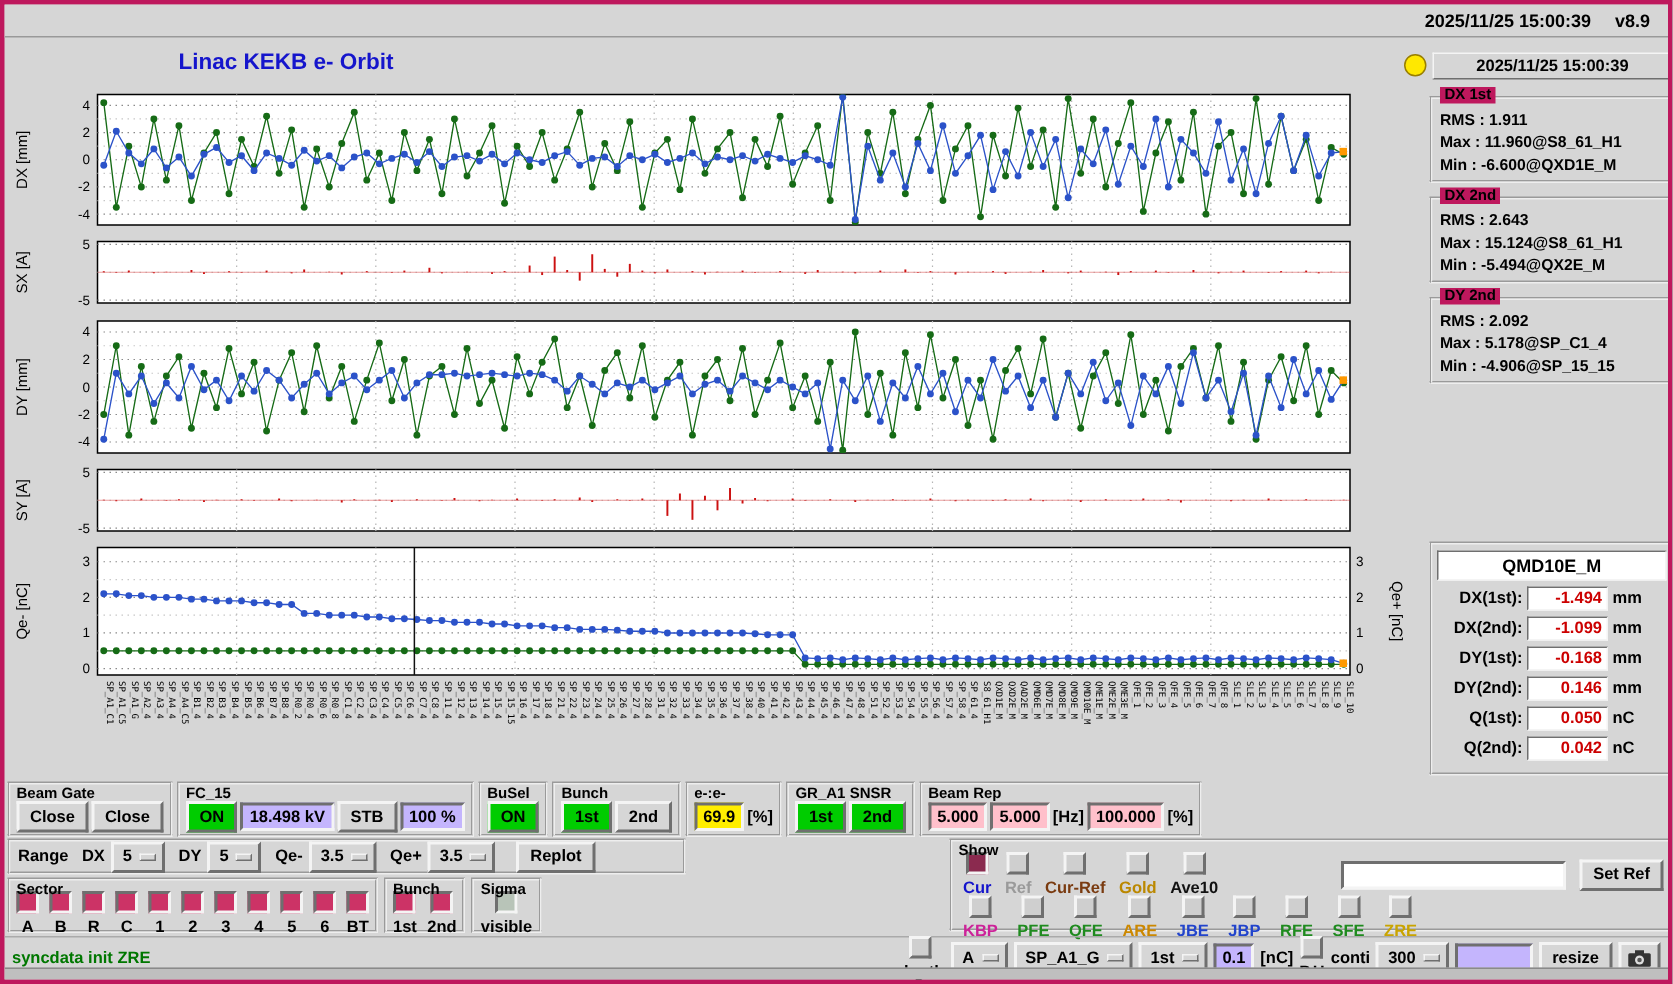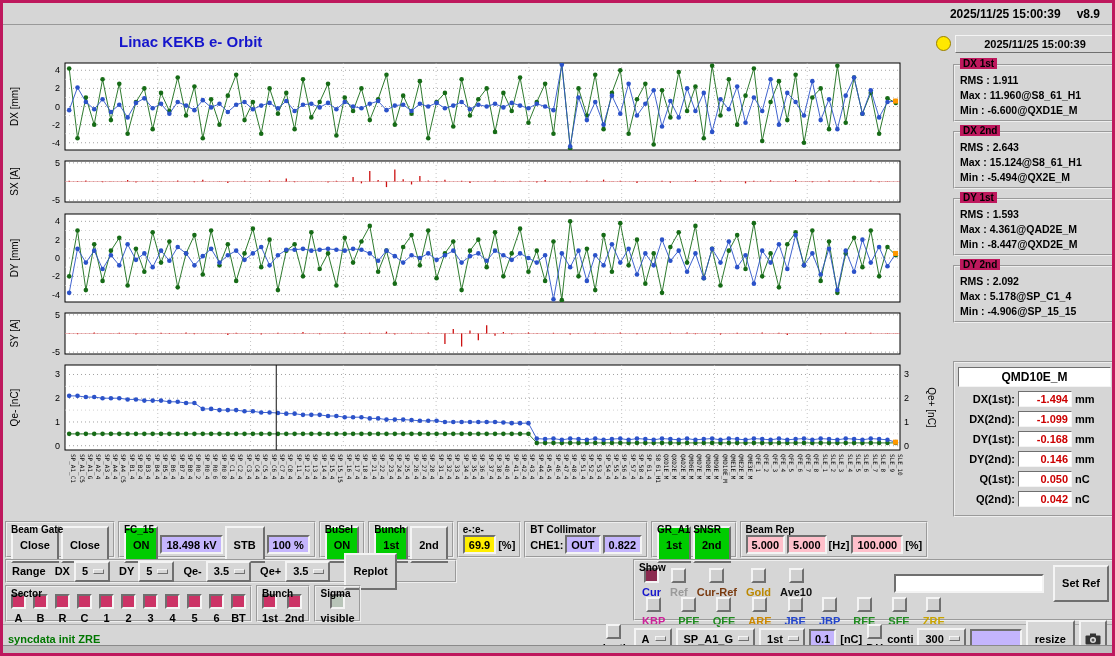--- a/index.html
+++ b/index.html
@@ -26,21 +26,21 @@
   .mrow{display:flex;align-items:center;gap:3px;margin:4px 0;}
   .mlabel{width:57px;text-align:right;font-size:11px;font-weight:bold;}
   .mval{width:46px;background:#fff;border:1px solid;border-color:#6f6f6f #f4f4f4 #f4f4f4 #6f6f6f;
        color:#cc0000;font-weight:bold;font-size:11px;text-align:right;padding:1px 3px;}
   .munit{font-size:11px;font-weight:bold;}
   .panels{position:absolute;top:518px;left:2px;display:flex;gap:3px;}
   .panel{position:relative;border:2px groove #eee;padding:13px 4px 3px 4px;display:flex;gap:2px;
        align-items:center;height:37px;box-sizing:border-box;}
   .panel-title{position:absolute;top:1px;left:4px;font-size:10px;font-weight:bold;white-space:nowrap;}
   .btn3{background:#d6d6d6;border:2px solid;border-color:#f4f4f4 #6f6f6f #6f6f6f #f4f4f4;
-       font-weight:bold;font-size:11px;font-family:inherit;padding:0 7px;height:37px;
+       font-weight:bold;font-size:11px;font-family:inherit;padding:0 7px;height:21px;
        display:inline-flex;align-items:center;justify-content:center;cursor:default;white-space:nowrap;}
   .disp{background:#c4b5fd;border:2px solid;border-color:#6f6f6f #f4f4f4 #f4f4f4 #6f6f6f;
        font-weight:bold;font-size:11px;padding:0 4px;height:15px;display:inline-flex;align-items:center;white-space:nowrap;}
   .plbl{font-size:11px;font-weight:bold;white-space:nowrap;}
   .opt{position:relative;background:#d6d6d6;border:2px solid;border-color:#f4f4f4 #6f6f6f #6f6f6f #f4f4f4;
        font-weight:bold;font-size:11px;padding:0 20px 0 6px;height:17px;display:inline-flex;align-items:center;white-space:nowrap;}
   .opt::after{content:"";position:absolute;right:4px;top:6px;width:9px;height:3px;background:#d6d6d6;
        border:1px solid;border-color:#f4f4f4 #6f6f6f #6f6f6f #f4f4f4;}
   .range-row{position:absolute;top:556px;left:2px;width:452px;height:24px;border:2px groove #eee;
        display:flex;align-items:center;gap:4px;padding:0 5px;box-sizing:border-box;}
@@ -1059,26 +1059,20 @@
         <div class="srow">Max : 11.960@S8_61_H1</div>
         <div class="srow">Min : -6.600@QXD1E_M</div>
       </div>
       <div class="sgroup">
         <span class="sgroup-title">DX 2nd</span>
         <div class="srow">RMS : 2.643</div>
         <div class="srow">Max : 15.124@S8_61_H1</div>
         <div class="srow">Min : -5.494@QX2E_M</div>
       </div>
       <div class="sgroup">
-        <span class="sgroup-title">DY 1st</span>
-        <div class="srow">RMS : 1.593</div>
-        <div class="srow">Max : 4.361@QAD2E_M</div>
-        <div class="srow">Min : -8.447@QXD2E_M</div>
-      </div>
-      <div class="sgroup">
         <span class="sgroup-title">DY 2nd</span>
         <div class="srow">RMS : 2.092</div>
         <div class="srow">Max : 5.178@SP_C1_4</div>
         <div class="srow">Min : -4.906@SP_15_15</div>
       </div>
     </div>
   <div class="monitor" id="monitor">
       <div class="monitor-title">QMD10E_M</div>
       <div class="mrow">
         <span class="mlabel">DX(1st):</span>
@@ -1130,26 +1124,20 @@
       </div>
       <div class="panel">
         <span class="panel-title">Bunch</span>
         <button class="btn3" style="background: rgb(0, 204, 0);">1st</button>
         <button class="btn3">2nd</button>
       </div>
       <div class="panel">
         <span class="panel-title">e-:e-</span>
         <div class="disp" style="background: rgb(255, 238, 0);">69.9</div>
         <span class="plbl">[%]</span>
-      </div>
-      <div class="panel">
-        <span class="panel-title">BT Collimator</span>
-        <span class="plbl">CHE1:</span>
-        <div class="disp">OUT</div>
-        <div class="disp">0.822</div>
       </div>
       <div class="panel">
         <span class="panel-title">GR_A1 SNSR</span>
         <button class="btn3" style="background: rgb(0, 204, 0);">1st</button>
         <button class="btn3" style="background: rgb(0, 204, 0);">2nd</button>
       </div>
       <div class="panel">
         <span class="panel-title">Beam Rep</span>
         <div class="disp" style="background: rgb(255, 192, 203);">5.000</div>
         <div class="disp" style="background: rgb(255, 192, 203);">5.000</div>

